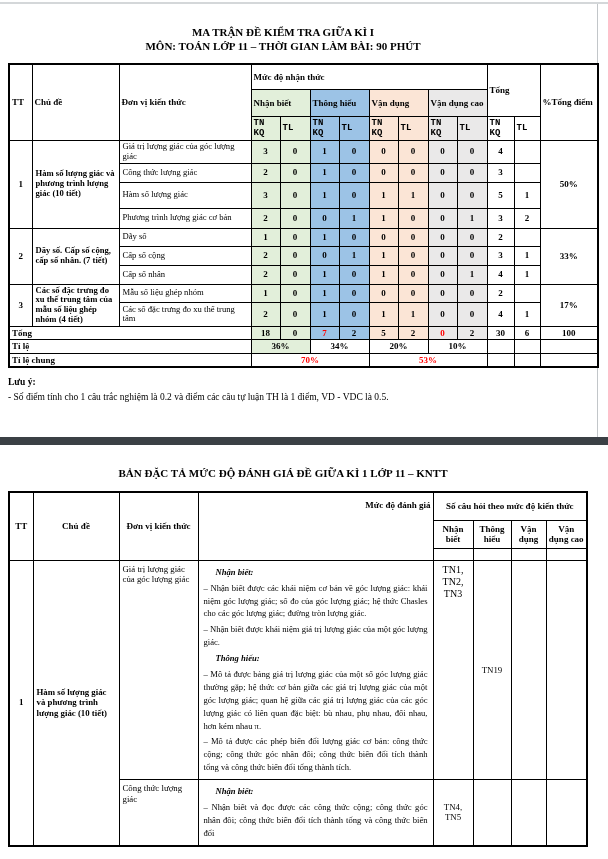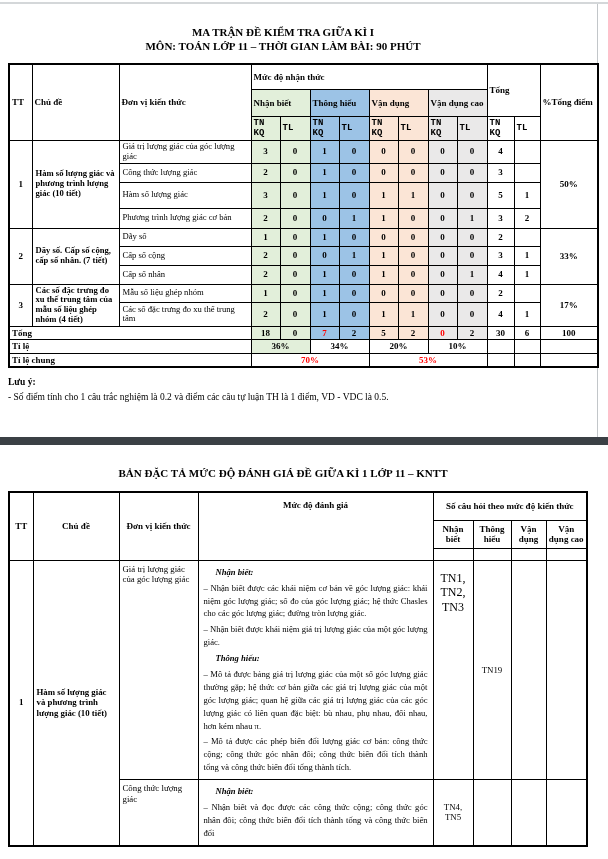--- a/index.html
+++ b/index.html
@@ -46,25 +46,25 @@
   .notes{margin:7px 0 0 8px;font-size:9.5px;line-height:1.55;}
   .notes .nt{font-weight:bold;}
 
   
   .t2 td{font-size:9px;line-height:1.2;}
   .t2 .hd{font-weight:bold;text-align:center;}
   .t2 tr.hr1{height:28px;} .t2 tr.hr2{height:28px;} .t2 tr.hr3{height:12px;}
   .t2 .tt{font-weight:bold;text-align:center;}
   .t2 .chude{font-weight:bold;text-align:left;font-size:8.8px;padding-left:3px;}
   .t2 .donvi{font-size:8.8px;text-align:left;vertical-align:top;padding:3px 3px;}
-  .t2 .mucdo-hd{vertical-align:top;padding-top:7px;}
+  .t2 .mucdo-hd{vertical-align:top;padding-top:7px;text-align:right;}
   .t2 .desc{vertical-align:top;text-align:justify;padding:2px 5px 2px 5px;}
   .t2 .desc p{margin:3px 0 3px 0;font-size:8.6px;line-height:1.5;}
   .t2 .desc p.ph{font-weight:bold;font-style:italic;padding-left:12px;}
-  .t2 .qtop{vertical-align:top;text-align:center;font-size:12px;padding-top:10px;white-space:pre-line;}
+  .t2 .qtop{vertical-align:top;text-align:center;font-size:10px;padding-top:3px;white-space:pre-line;}
   .t2 .qmid{vertical-align:middle;text-align:center;font-size:8.8px;white-space:pre-line;}
 </style>
 </head>
 <body>
 
 <div class="top-line"></div>
 <div class="page1-right-edge"></div>
 <div class="page-separator"></div>
 
 <div id="page1" class="page">

